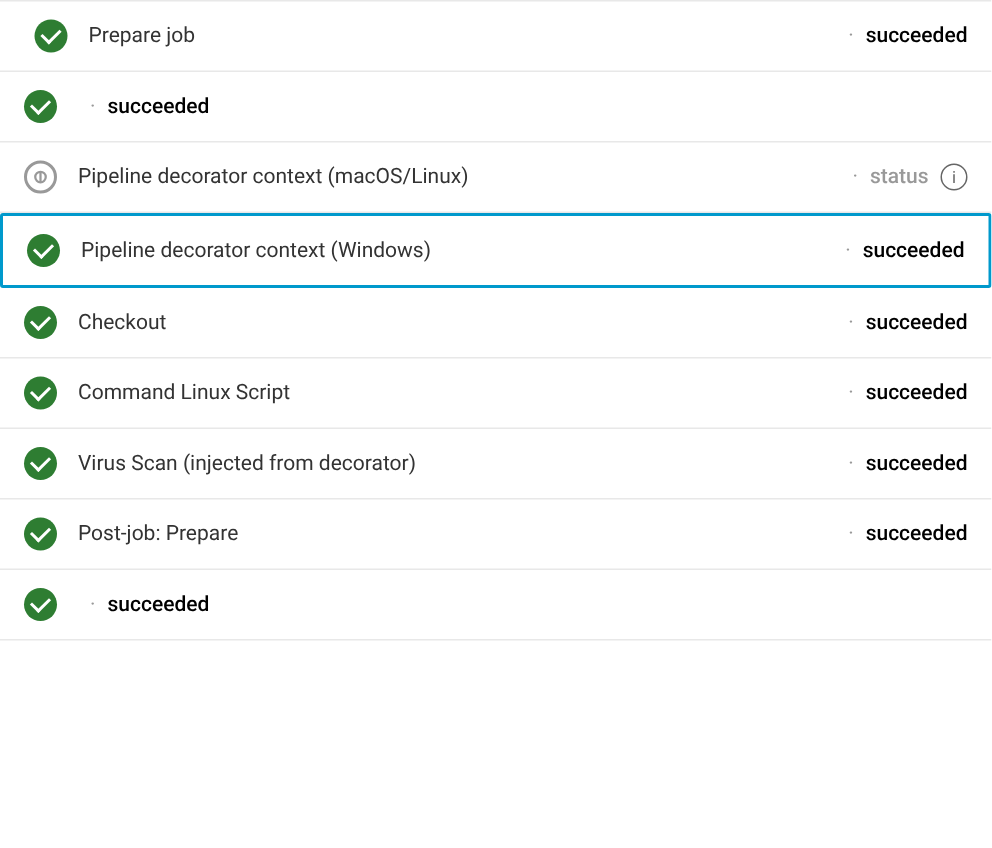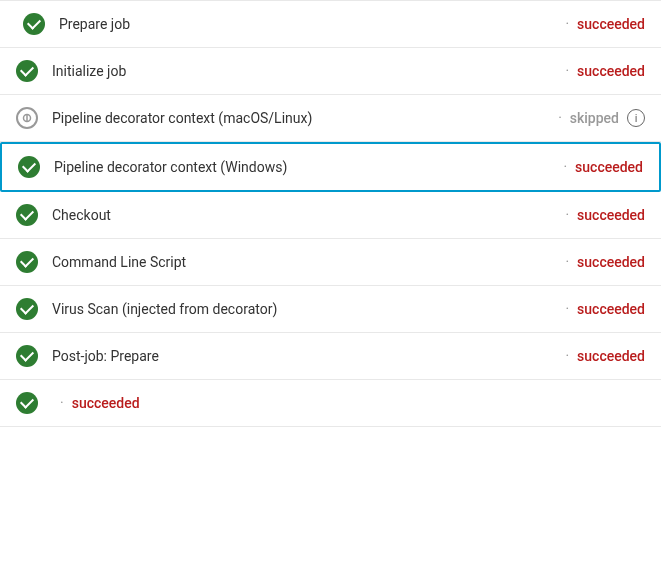--- a/index.html
+++ b/index.html
@@ -85,21 +85,21 @@
       color: #999999;
       font-size: 14px;
     }
 
     .status-label {
       font-size: 14px;
       font-weight: 500;
     }
 
     .status-label.success {
-      color: #b91c1c;
+      color: #000000;
     }
 
     .status-label.skipped {
       color: #999999;
     }
 
     .info-icon {
       margin-left: 8px;
       width: 18px;
       height: 18px;
@@ -136,51 +136,50 @@
 
 <div class="job-list" id="job-list-container">
 <div class="job-item">
       <div class="status-icon success"></div>
       <span class="job-name">Prepare job</span>
       <span class="separator">·</span>
       <span class="status-label success">succeeded</span>
     </div>
     <div class="job-item">
       <div class="status-icon success"></div>
-      <span class="job-name">Initialize job</span>
       <span class="separator">·</span>
       <span class="status-label success">succeeded</span>
     </div>
     <div class="job-item">
       <div class="skipped-icon-wrapper">
         <svg viewBox="0 0 10 10" fill="none">
       <circle cx="5" cy="5" r="3.5" stroke="#999999" stroke-width="1.5" fill="none"></circle>
       <line x1="5" y1="2" x2="5" y2="8" stroke="#999999" stroke-width="1.5" stroke-linecap="round"></line>
     </svg>
       </div>
       <span class="job-name">Pipeline decorator context (macOS/Linux)</span>
       <span class="separator">·</span>
-      <span class="status-label skipped">skipped</span>
+      <span class="status-label skipped">status</span>
       <div class="info-icon">i</div>
     </div>
     <div class="job-item selected">
       <div class="status-icon success"></div>
       <span class="job-name">Pipeline decorator context (Windows)</span>
       <span class="separator">·</span>
       <span class="status-label success">succeeded</span>
     </div>
     <div class="job-item">
       <div class="status-icon success"></div>
       <span class="job-name">Checkout</span>
       <span class="separator">·</span>
       <span class="status-label success">succeeded</span>
     </div>
     <div class="job-item">
       <div class="status-icon success"></div>
-      <span class="job-name">Command Line Script</span>
+      <span class="job-name">Command Linux Script</span>
       <span class="separator">·</span>
       <span class="status-label success">succeeded</span>
     </div>
     <div class="job-item">
       <div class="status-icon success"></div>
       <span class="job-name">Virus Scan (injected from decorator)</span>
       <span class="separator">·</span>
       <span class="status-label success">succeeded</span>
     </div>
     <div class="job-item">

